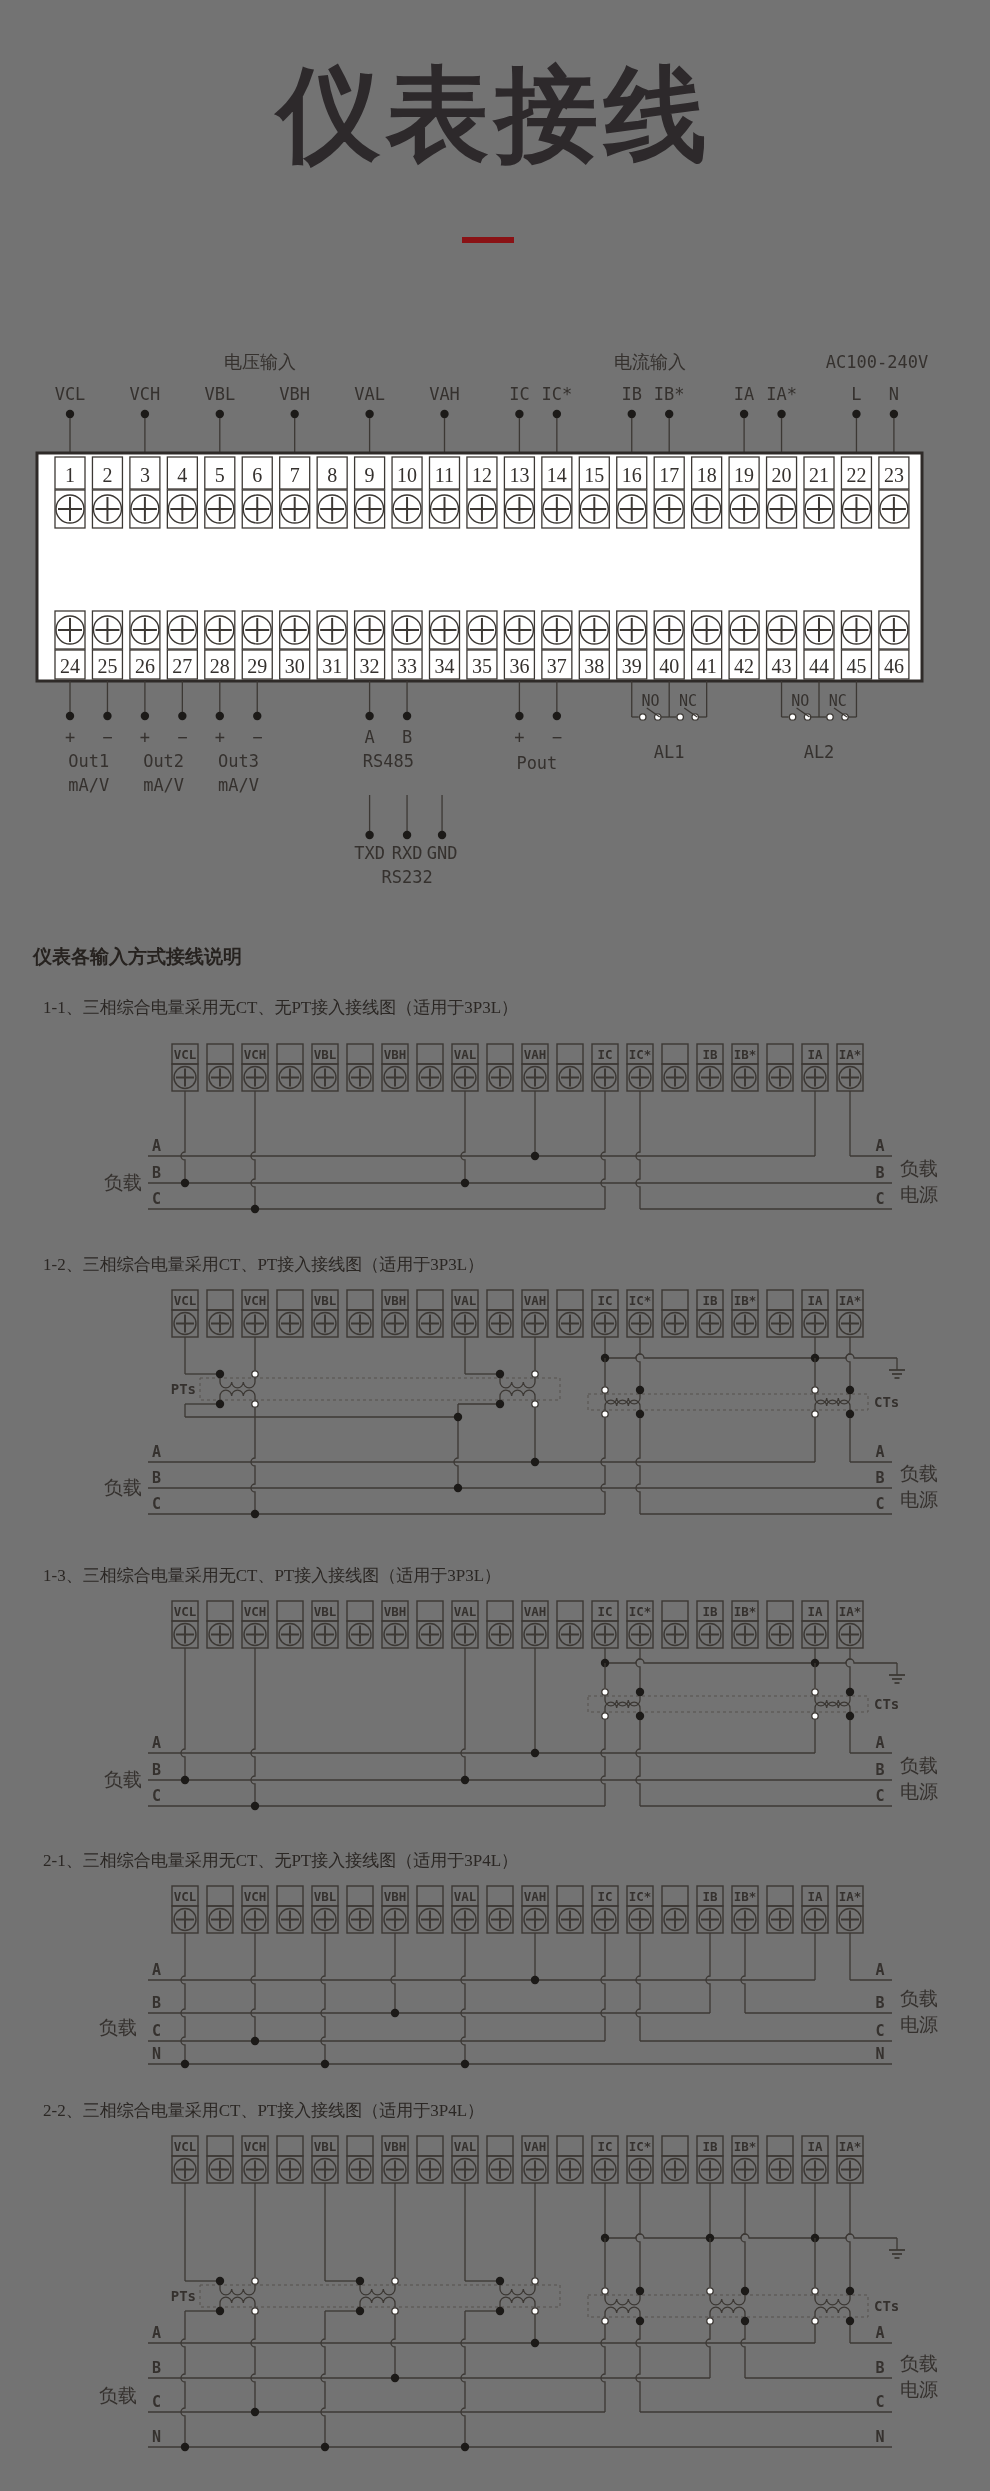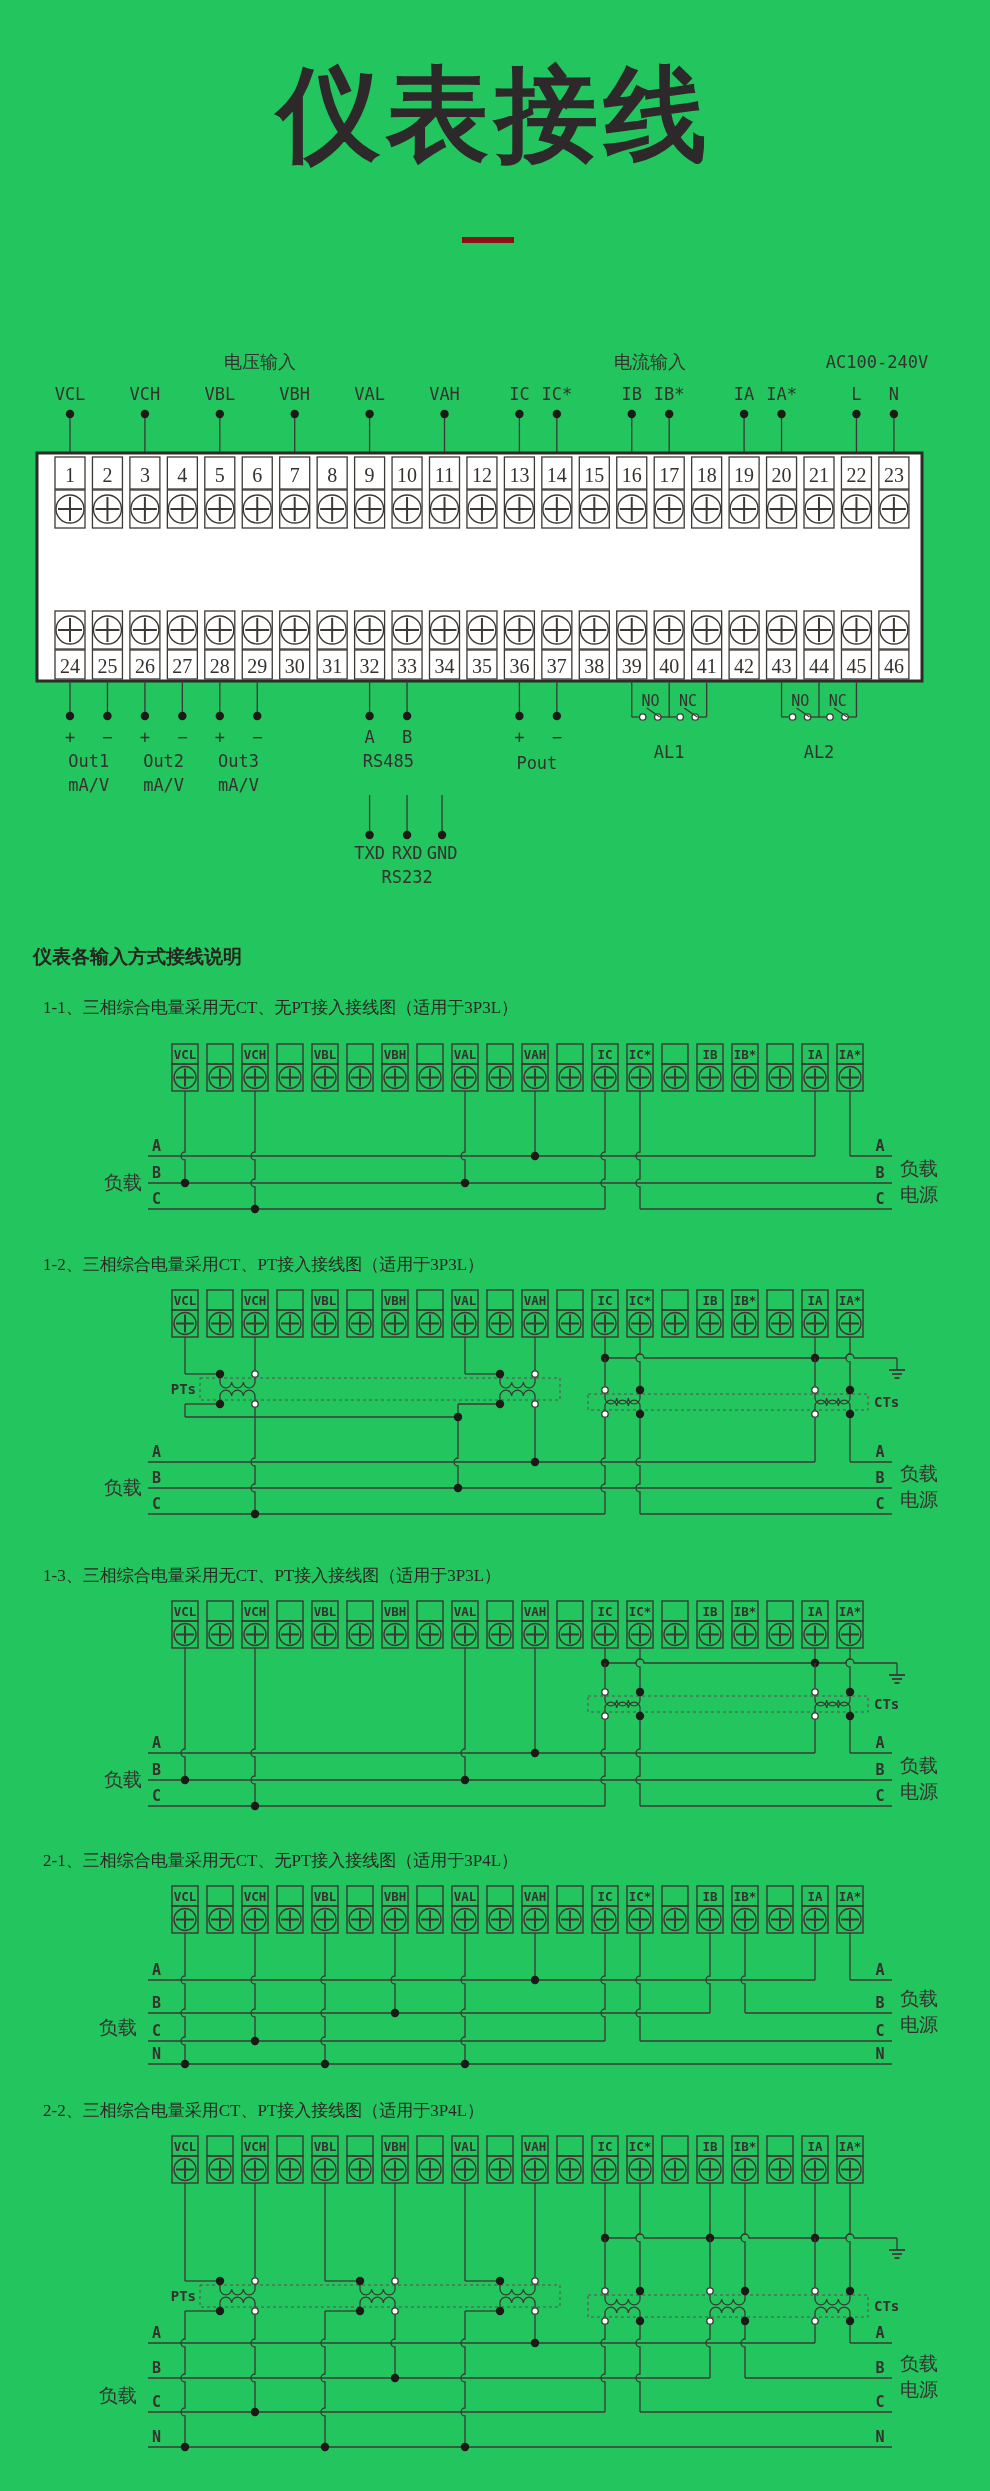--- a/index.html
+++ b/index.html
@@ -1,16 +1,16 @@
 <!DOCTYPE html>
 <html><head>
 <meta charset="utf-8">
 <style>
   html,body{margin:0;padding:0;background:#e8e8e8;}
-  #app{position:relative;width:990px;height:2491px;background:#22c55e;margin:0 auto;overflow:hidden;
+  #app{position:relative;width:990px;height:2491px;background:#737373;margin:0 auto;overflow:hidden;
        font-family:"Liberation Sans","DejaVu Sans",sans-serif;}
   .big-title{position:absolute;left:0;top:58px;width:990px;text-align:center;
       font-family:"Liberation Sans","DejaVu Sans",sans-serif;font-weight:900;
       font-size:103px;letter-spacing:6px;color:#2d292b;line-height:1.1;}
   .title-dash{position:absolute;left:462px;top:237px;width:52px;height:6px;background:#8a1215;}
   svg{position:absolute;left:0;top:0;}
   text{fill:#35312e;}
   .pin{font-family:"DejaVu Sans Mono","Liberation Mono",monospace;font-size:17px;}
   .num{font-family:"Liberation Serif","DejaVu Serif",serif;font-size:20px;}
   .cjk{font-family:"Liberation Serif","DejaVu Serif",serif;font-size:18px;}

